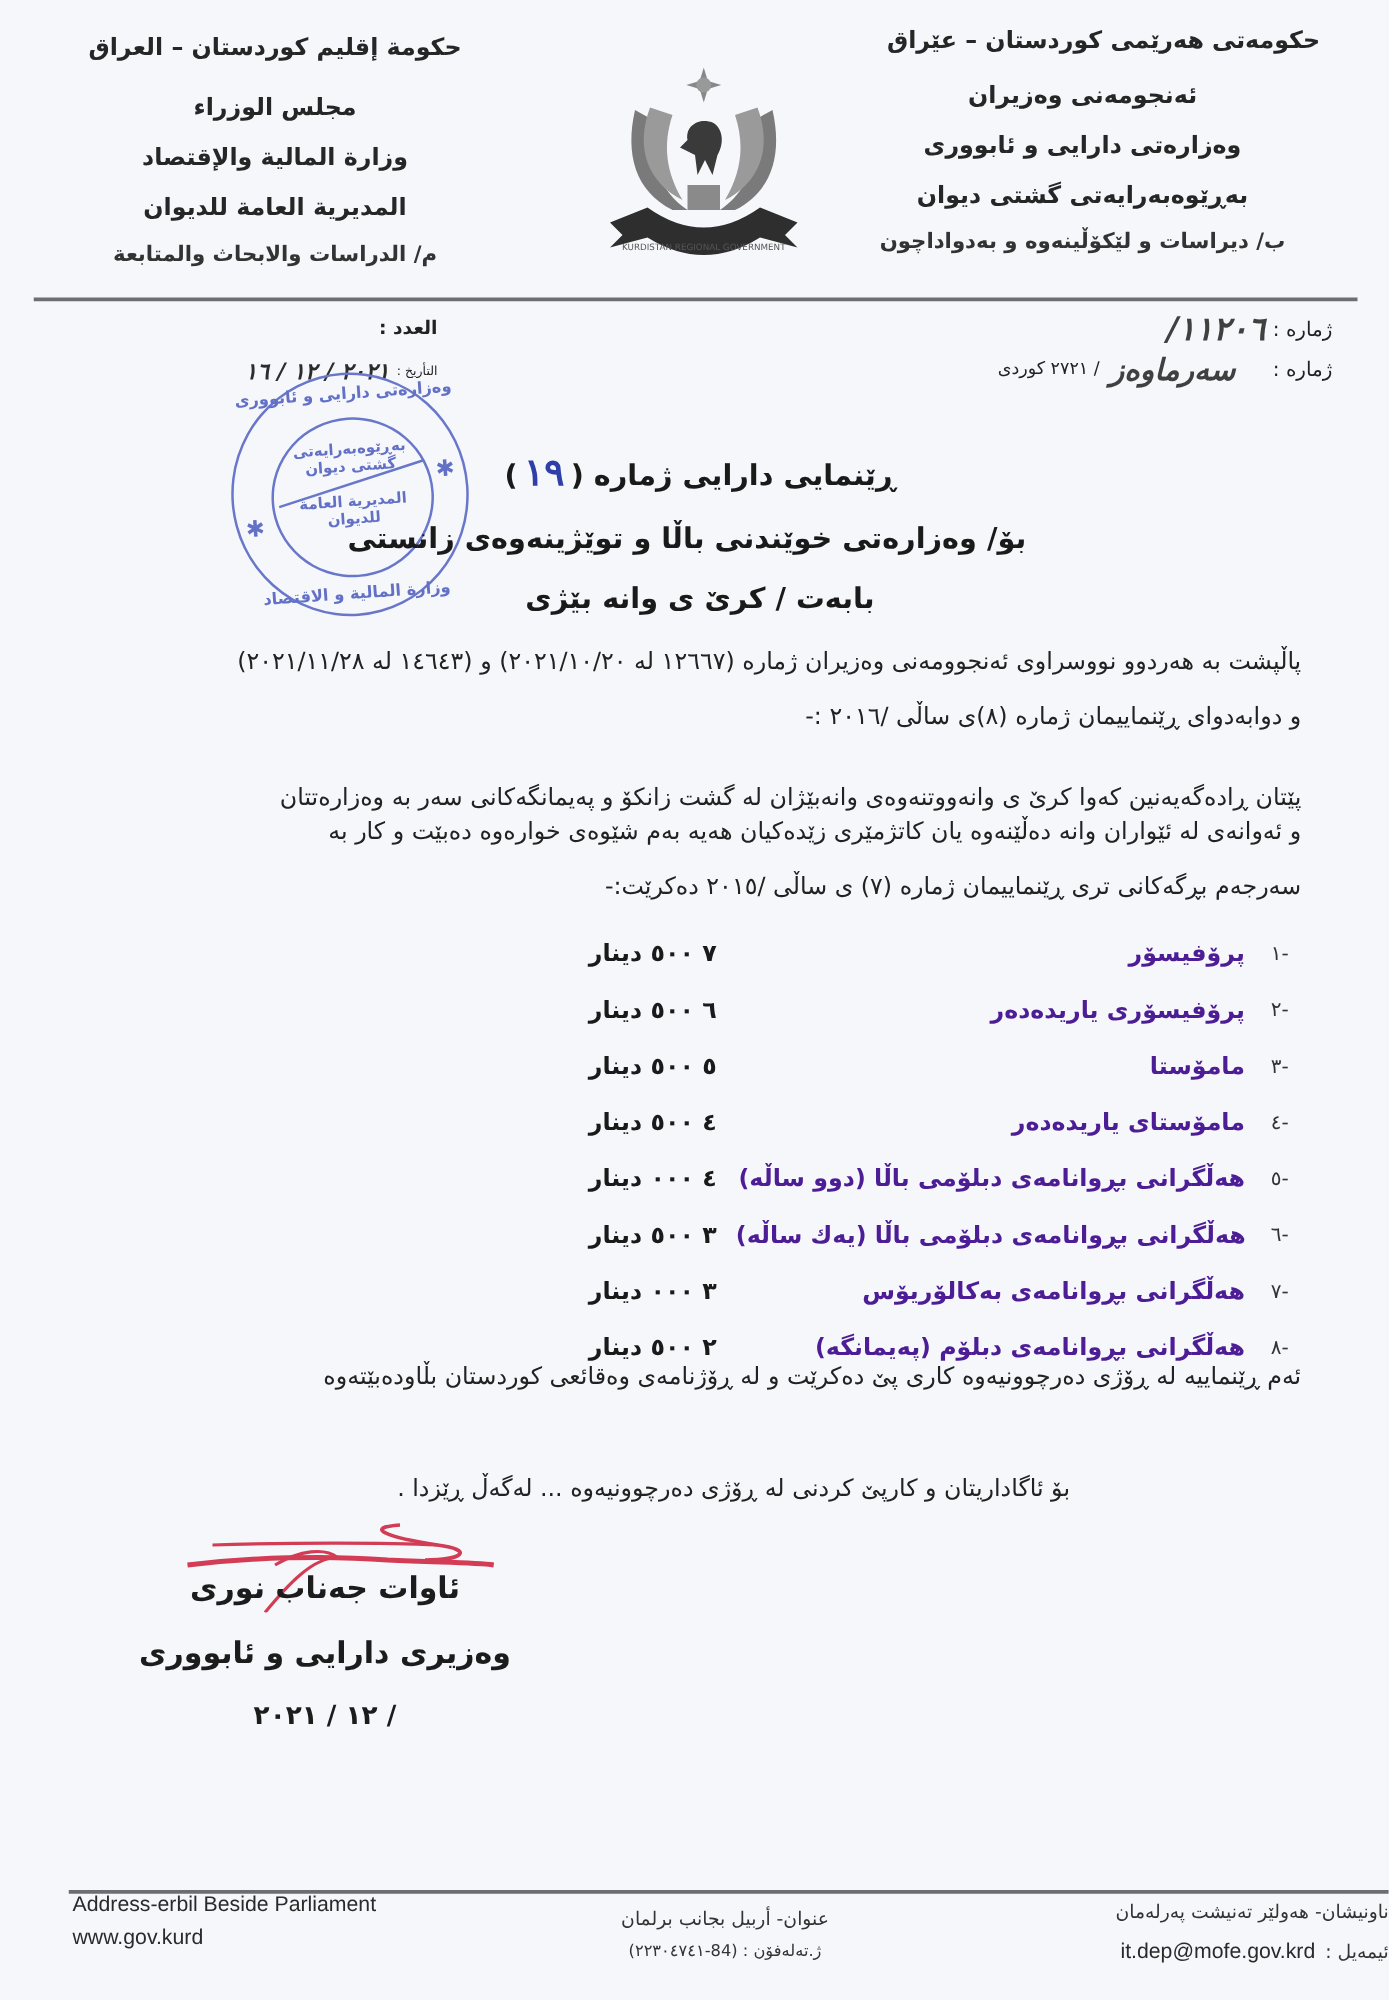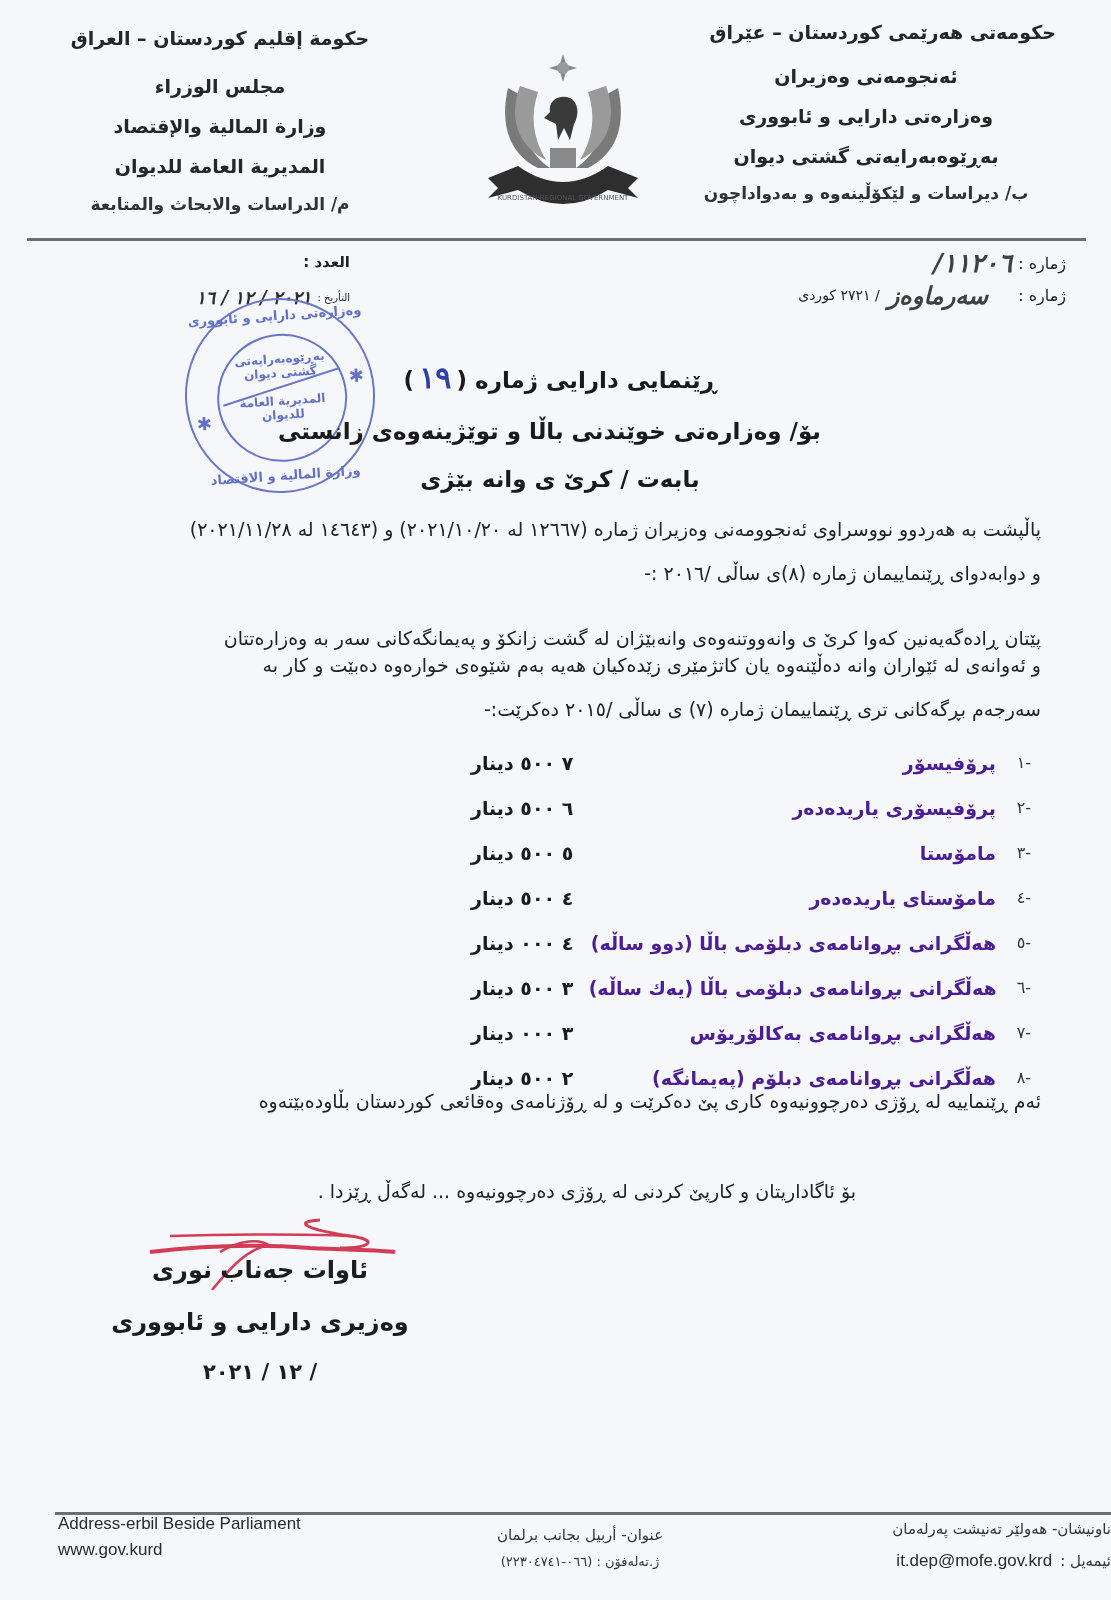--- a/index.html
+++ b/index.html
@@ -176,21 +176,21 @@
 
 <div class="rule" style="left:55px; right:0; top:1512px;"></div>
 
 <div class="abs" style="left:58px; top:1514px;">
   <div class="footer-en" style="height:26px;">Address-erbil Beside Parliament</div>
   <div class="footer-en" style="height:26px;">www.gov.kurd</div>
 </div>
 
 <div class="abs rtl" style="left:470px; width:220px; top:1526px;">
   <div class="footer-text" style="height:28px; text-align:center;">عنوان- أربيل بجانب برلمان</div>
-  <div class="footer-text" style="height:24px; font-size:13px; text-align:center;">ژ.تەلەفۆن : (٠٦٦-٢٢٣٠٤٧٤١)</div>
+  <div class="footer-text" style="height:24px; font-size:13px; text-align:center;">ژ.تەلەفۆن : (84-٢٢٣٠٤٧٤١)</div>
 </div>
 
 <div class="abs rtl" style="right:0; top:1520px; width:270px;">
   <div class="footer-text" style="height:28px;">ناونیشان- هەولێر تەنیشت پەرلەمان</div>
   <div style="height:26px; display:flex; align-items:center; gap:8px;">
     <span class="footer-text">ئیمەیل :</span>
     <span class="footer-en" style="direction:ltr;">it.dep@mofe.gov.krd</span>
   </div>
 </div>
 

